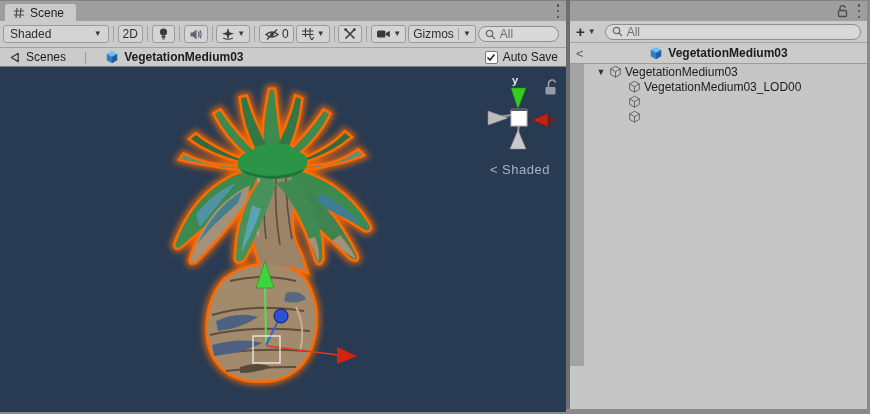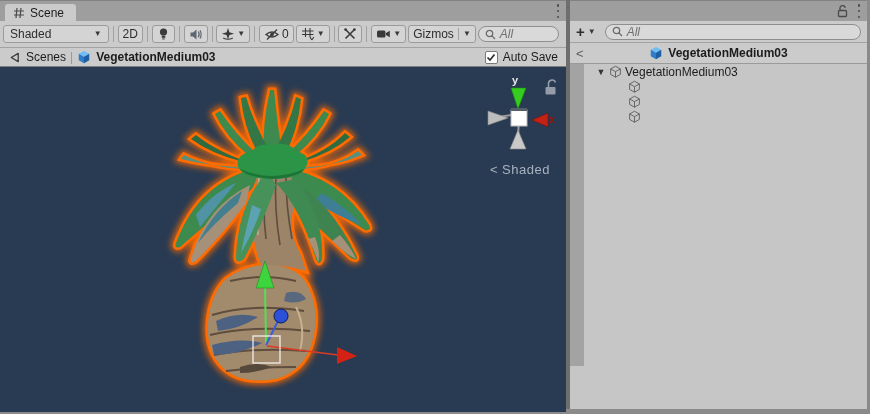--- a/index.html
+++ b/index.html
@@ -25,26 +25,26 @@
   
   #scene-toolbar { height:24px; background:#cbcbcb; border-bottom:1px solid #a2a2a2;
                    display:flex; align-items:center; padding:13px 3px; gap:2px; }
   .tbtn { height:18px; display:flex; align-items:center; justify-content:flex-start;
           background:#d4d4d4; border:1px solid #9b9b9b; border-radius:3px; padding:0 4px; gap:2px; color:#2e2e2e; }
   .tbtn svg { display:block; }
   .tsep { width:1px; height:16px; background:#a2a2a2; margin:0 2px; }
   .caret { font-size:8px; color:#3a3a3a; line-height:1; }
   #shaded-dd { width:126px; justify-content:space-between; padding:0 6px; }
   .searchpill { height:16px; background:#d9d9d9; border:1px solid #8f8f8f; border-radius:9px;
-                display:flex; align-items:center; padding:0 6px; gap:4px; color:#707070;font-style:italic; }
+                display:flex; align-items:center; padding:0 6px; gap:4px; color:#707070; }
   #scene-search { width:96px; margin-left:auto; margin-right:4px; }
 
   
   #breadcrumb-bar { height:19px; background:#cbcbcb; border-bottom:1px solid #7e7e7e;
-                    display:flex; align-items:center; padding:0 8px; gap:2px; }
+                    display:flex; align-items:center; padding:0 8px; gap:16px; }
   #breadcrumb-bar .crumb { display:flex; align-items:center; gap:5px; }
   #breadcrumb-bar .sep { color:#969696; padding:0 2px; }
   .bold { font-weight:bold; }
   #autosave { margin-left:auto; display:flex; align-items:center; gap:5px;justify-content:flex-end; }
   .checkbox { width:13px; height:13px; background:#fdfdfd; border:1px solid #7a7a7a; border-radius:2px;
               display:flex; align-items:center; justify-content:center; }
   .checkbox svg { display:block; }
 
   
   #viewport { position:relative; width:566px; height:345px; background:#293b52; overflow:hidden; }
@@ -397,20 +397,21 @@
 
       <div class="trow child">
 
         <span class="icon">
           <svg width="13" height="13" viewBox="0 0 16 16" fill="none" stroke="#5c5c5c" stroke-width="1.1">
             <path d="M8 1.5 L14 4.8 L8 8.2 L2 4.8 Z"></path>
             <path d="M2 4.8 V11.6 L8 15 V8.2"></path>
             <path d="M14 4.8 V11.6 L8 15"></path>
           </svg>
         </span>
+        <span class="lbl">VegetationMedium03_LOD00</span>
       </div>
 
       <div class="trow child">
 
         <span class="icon">
           <svg width="13" height="13" viewBox="0 0 16 16" fill="none" stroke="#5c5c5c" stroke-width="1.1">
             <path d="M8 1.5 L14 4.8 L8 8.2 L2 4.8 Z"></path>
             <path d="M2 4.8 V11.6 L8 15 V8.2"></path>
             <path d="M14 4.8 V11.6 L8 15"></path>
           </svg>

